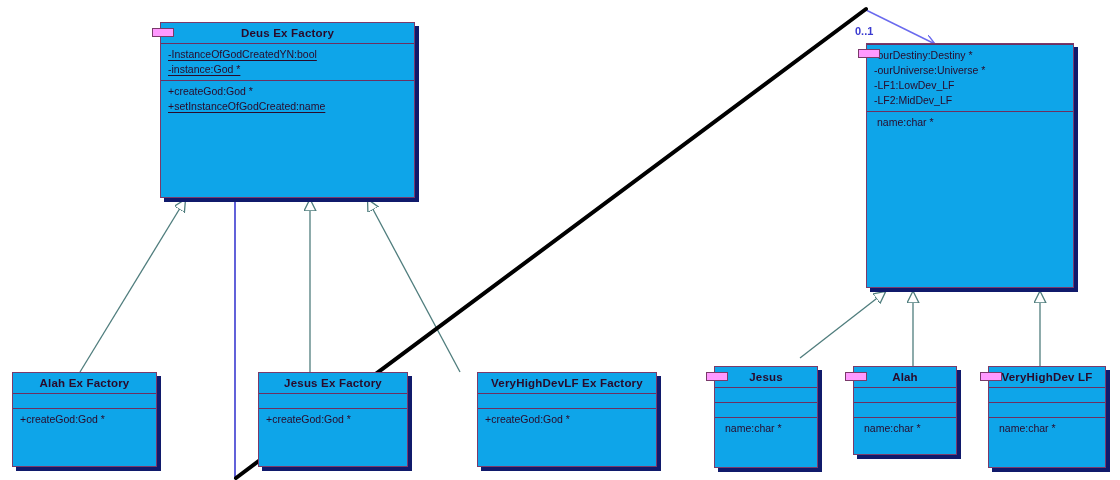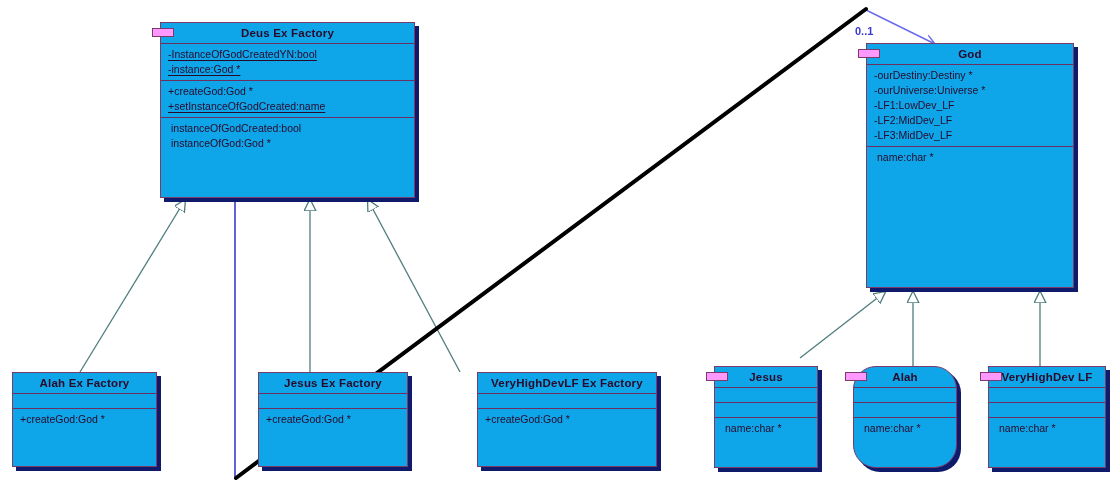--- a/index.html
+++ b/index.html
@@ -115,35 +115,29 @@
     <div class="tab"></div>
     <div class="uml-title">Deus Ex Factory</div>
     <div class="sect">
       <div class="row under">-InstanceOfGodCreatedYN:bool</div>
       <div class="row under">-instance:God *</div>
     </div>
     <div class="sect">
       <div class="row">+createGod:God *</div>
       <div class="row under">+setInstanceOfGodCreated:name</div>
     </div>
-    <div class="sect">
-      <div class="row indent">instanceOfGodCreated:bool</div>
-      <div class="row indent">instanceOfGod:God *</div>
-    </div>
   </div>
 
   <div class="uml-class" style="left:866px;top:43px;width:208px;height:245px;">
     <div class="tab"></div>
-    <div class="uml-title">God</div>
     <div class="sect">
       <div class="row">-ourDestiny:Destiny *</div>
       <div class="row">-ourUniverse:Universe *</div>
       <div class="row">-LF1:LowDev_LF</div>
       <div class="row">-LF2:MidDev_LF</div>
-      <div class="row">-LF3:MidDev_LF</div>
     </div>
     <div class="sect">
       <div class="row indent">name:char *</div>
     </div>
   </div>
 
   <div class="uml-class" style="left:12px;top:372px;width:145px;height:95px;">
     <div class="uml-title">Alah Ex Factory</div>
     <div class="sect empty"></div>
     <div class="sect">
@@ -170,21 +164,21 @@
   <div class="uml-class" style="left:714px;top:366px;width:104px;height:102px;">
     <div class="tab"></div>
     <div class="uml-title">Jesus</div>
     <div class="sect empty"></div>
     <div class="sect empty"></div>
     <div class="sect">
       <div class="row indent">name:char *</div>
     </div>
   </div>
 
-  <div class="uml-class" style="left:853px;top:366px;width:104px;height:102px;border-radius:23px;">
+  <div class="uml-class" style="left:853px;top:366px;width:104px;height:89px;">
     <div class="tab"></div>
     <div class="uml-title">Alah</div>
     <div class="sect empty"></div>
     <div class="sect empty"></div>
     <div class="sect">
       <div class="row indent">name:char *</div>
     </div>
   </div>
 
   <div class="uml-class" style="left:988px;top:366px;width:118px;height:102px;">

